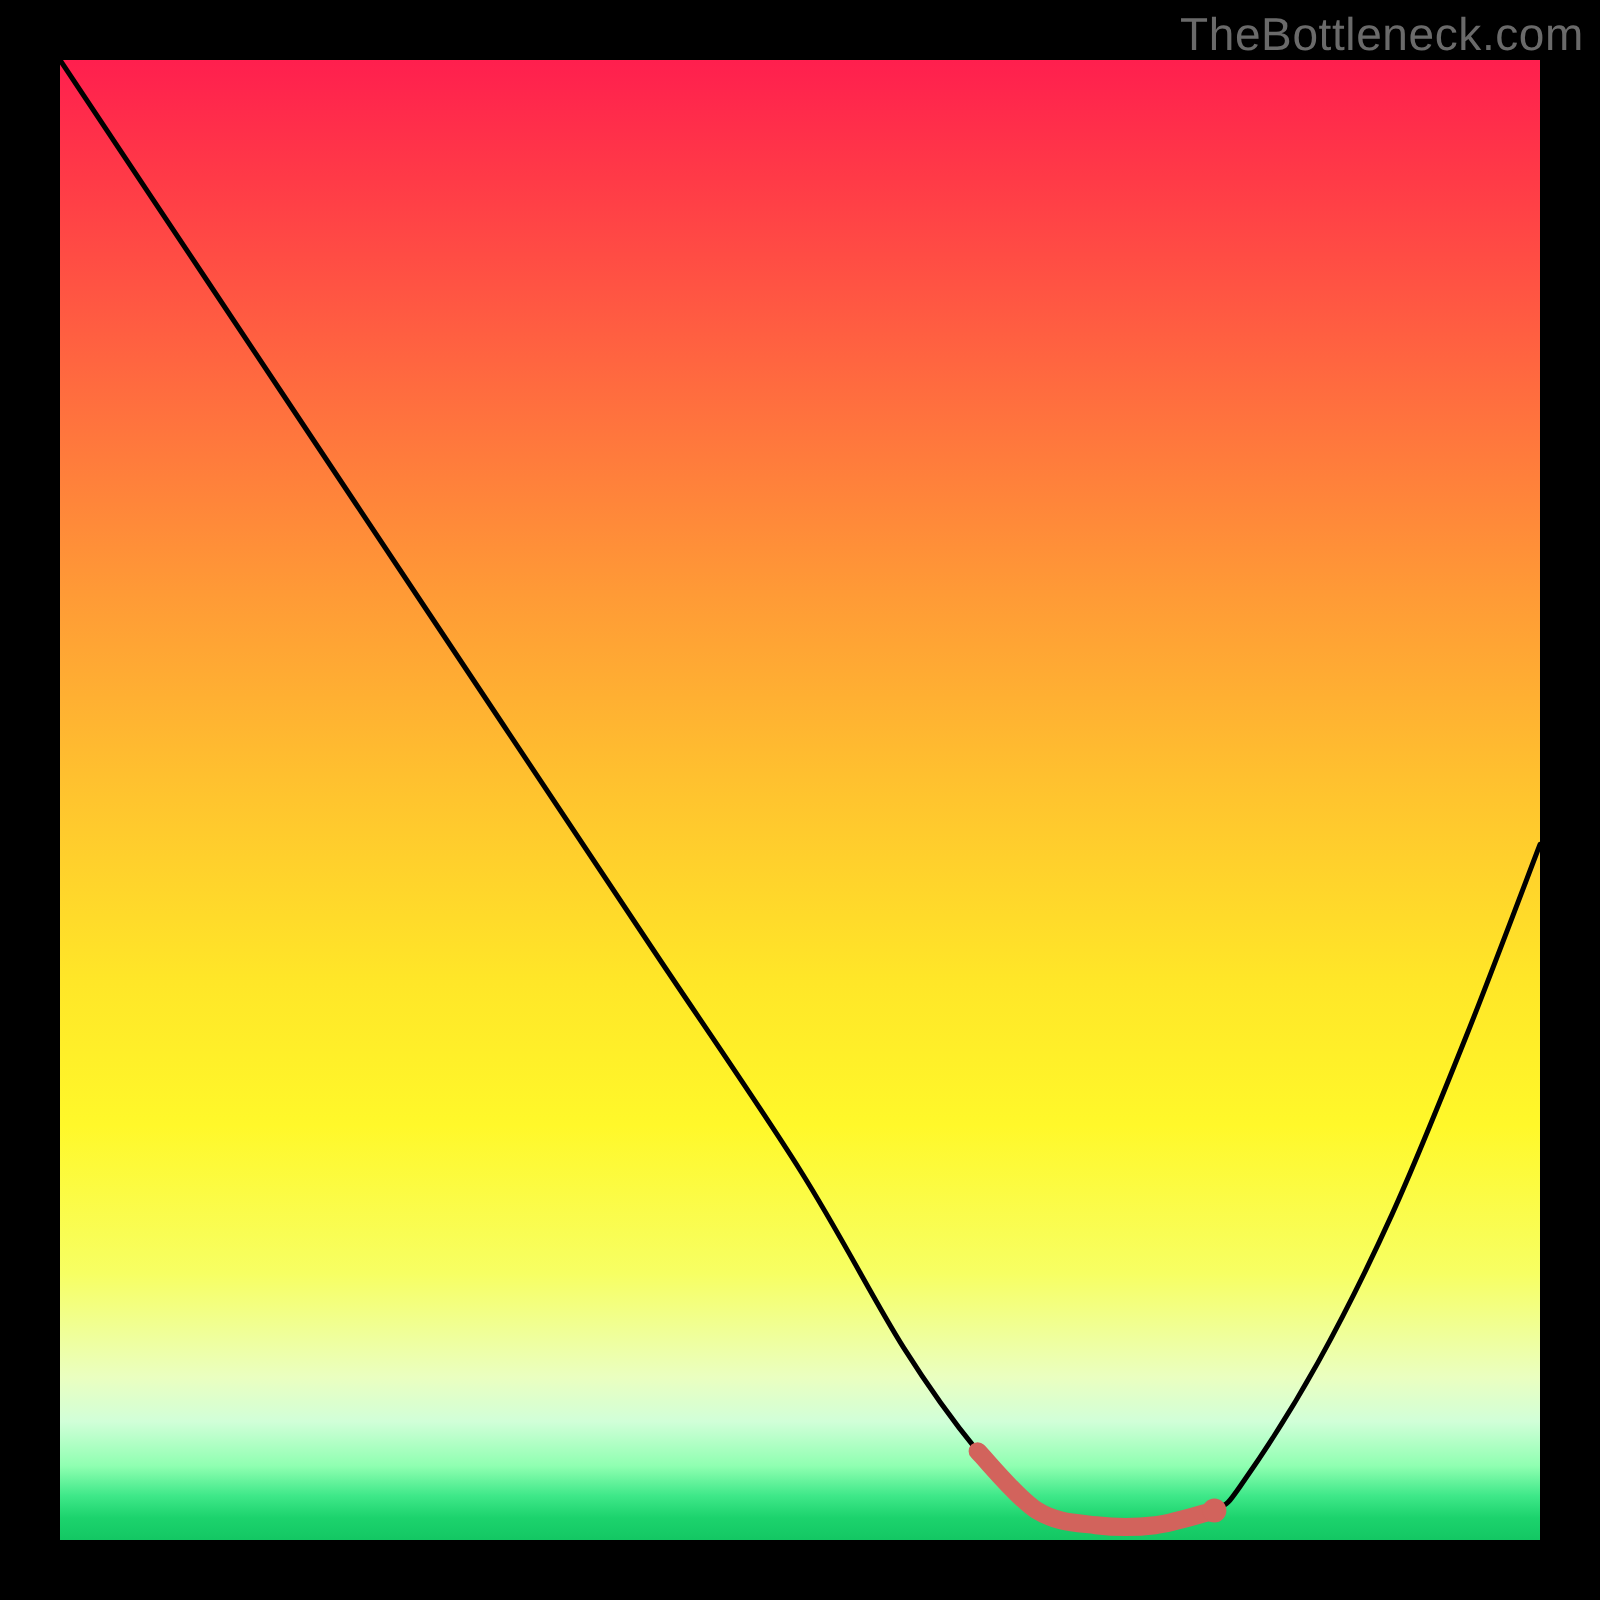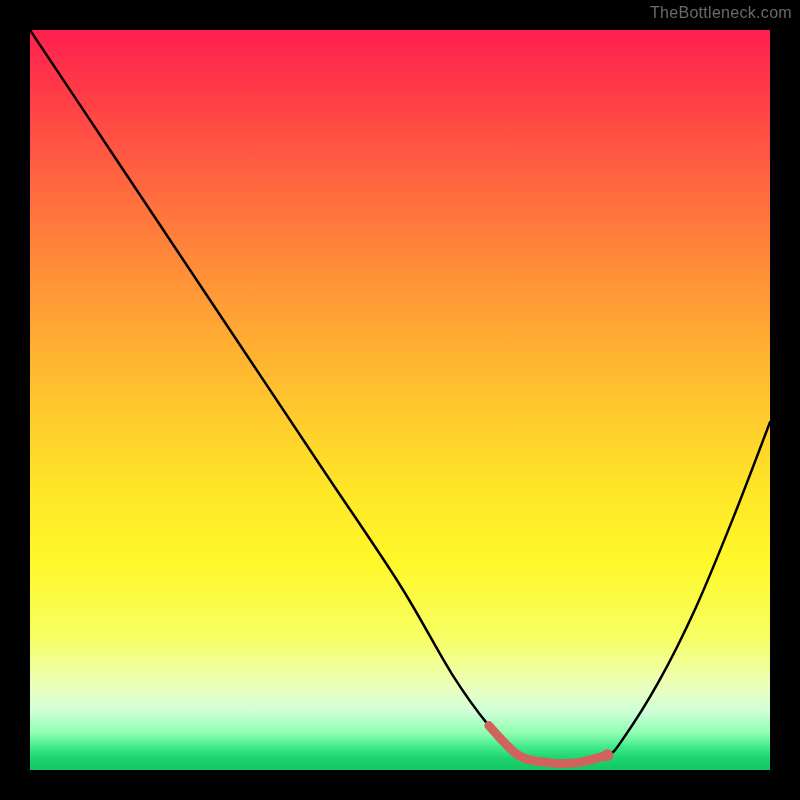--- a/index.html
+++ b/index.html
@@ -15,21 +15,21 @@
     position: relative;
     width: 800px;
     height: 800px;
     background: #000;
   }
   .watermark {
     position: absolute;
     top: 4px;
     right: 8px;
     color: #6a6a6a;
-    font-size: 16px;
+    font-size: 23px;
     font-weight: 500;
     letter-spacing: 0.3px;
     z-index: 5;
   }
   .plot-area {
     position: absolute;
     left: 30px;
     top: 30px;
     width: 740px;
     height: 740px;

